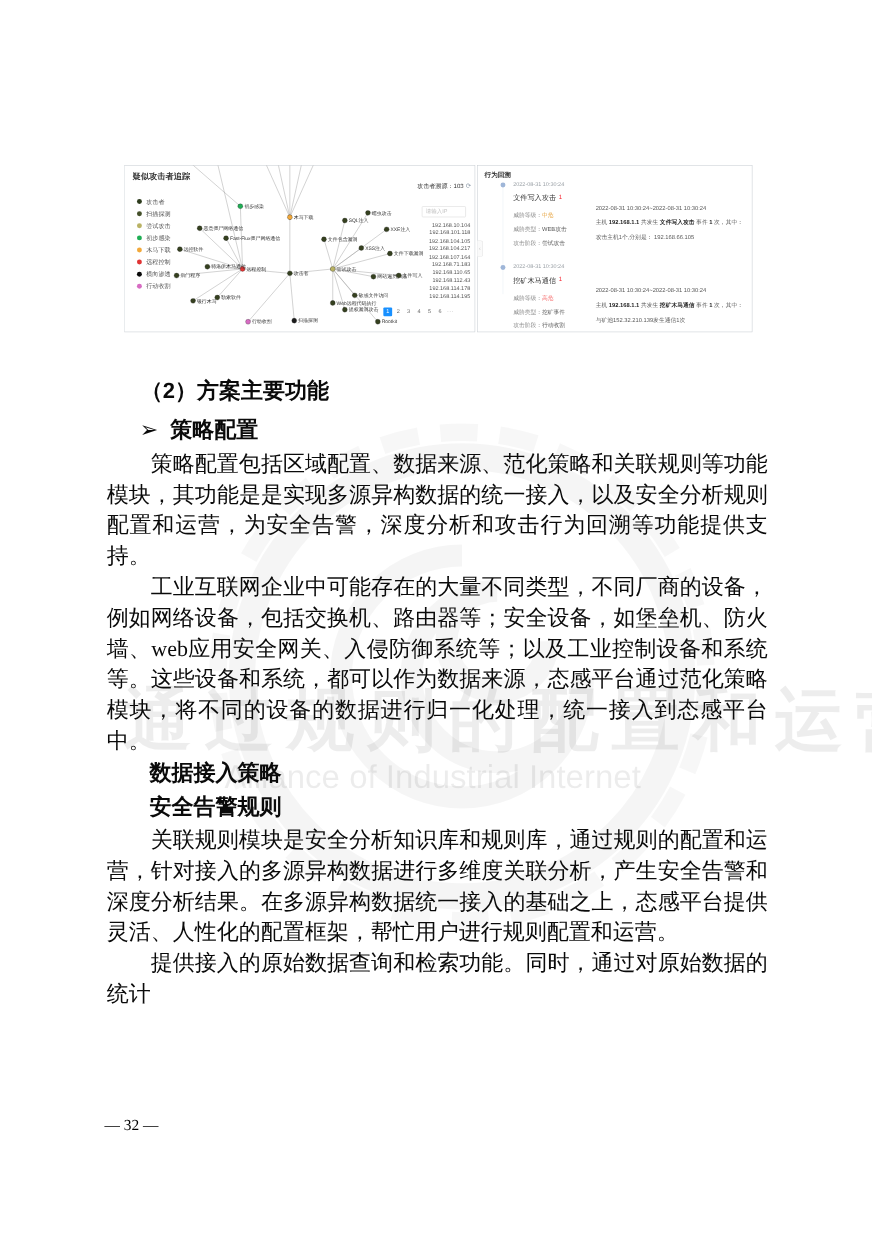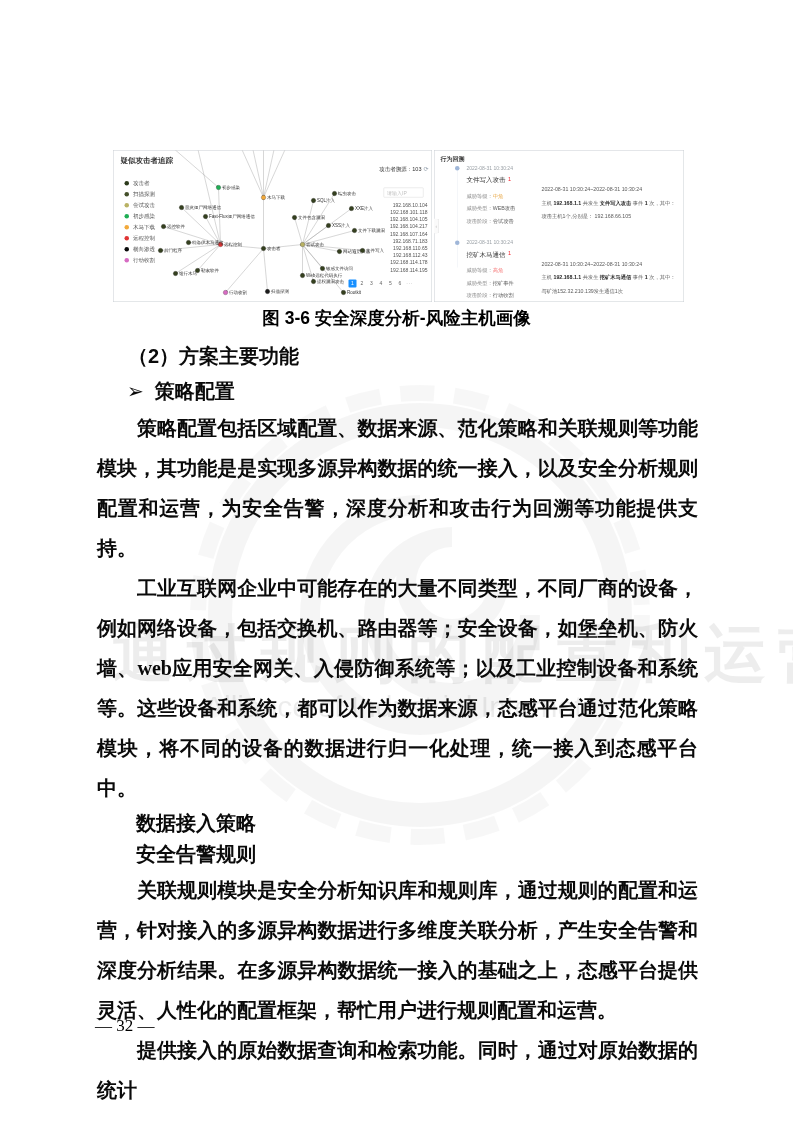--- a/index.html
+++ b/index.html
@@ -58,23 +58,23 @@
   .e-detail .row{margin-bottom:12px;}
   .seg-b{color:#262626;font-weight:bold;}
 
   
   .caption{position:absolute;left:0;top:306px;width:793px;text-align:center;
            font-size:17.5px;font-weight:bold;color:#000;font-family:"Liberation Sans","DejaVu Sans",sans-serif;}
   #content{position:absolute;left:97px;top:338px;width:601px;font-size:20px;color:#0a0a0a;}
   .blk-h1{font-weight:bold;padding-left:31px;line-height:36px;font-family:"Liberation Sans","DejaVu Sans",sans-serif;}
   .blk-h2{font-weight:bold;padding-left:30px;line-height:34px;font-family:Liberation Serif, serif;}
   .blk-h3{font-weight:bold;padding-left:39px;line-height:31px;font-family:"Liberation Sans","DejaVu Sans",sans-serif;}
-  .blk-p{text-indent:2em;text-align:justify;line-height:40px;font-weight:bold;}
+  .blk-p{text-indent:2em;text-align:justify;line-height:28px;}
   .arrow{font-weight:normal;margin-right:6px;}
-  .footer{position:absolute;left:95px;top:1016px;font-size:17px;color:#000;}
+  .footer{position:absolute;left:95px;top:1016px;font-size:14px;color:#000;}
 </style>
 </head>
 <body>
 
 <div class="page">
 
   <div class="wm-layer">
     <svg width="793" height="1122">
       <circle cx="420" cy="615" r="200" fill="none" stroke="rgba(0,0,0,0.04)" stroke-width="24"></circle>
       <circle cx="420" cy="615" r="222" fill="none" stroke="rgba(0,0,0,0.03)" stroke-width="16" stroke-dasharray="34 20"></circle>
@@ -275,21 +275,20 @@
                 <div class="row"><span>主机 </span><span class="seg-b">192.168.1.1</span><span> 共发生 </span><span class="seg-b">挖矿木马通信</span><span> 事件 </span><span class="seg-b">1</span><span> 次，其中：</span></div>
                 <div class="row"><span>与矿池152.32.210.139发生通信1次</span></div>
               </div>
             </div>
           </div>
       </div>
 
     </div>
   </div>
 
-  <div class="caption">图 3-6  安全深度分析-风险主机画像</div>
 
   <div id="content">
       <div class="blk blk-h1">（2）方案主要功能</div>
       <div class="blk blk-h2"><span class="arrow">➢ </span>策略配置</div>
       <div class="blk blk-p">策略配置包括区域配置、数据来源、范化策略和关联规则等功能模块，其功能是是实现多源异构数据的统一接入，以及安全分析规则配置和运营，为安全告警，深度分析和攻击行为回溯等功能提供支持。</div>
       <div class="blk blk-p">工业互联网企业中可能存在的大量不同类型，不同厂商的设备，例如网络设备，包括交换机、路由器等；安全设备，如堡垒机、防火墙、web应用安全网关、入侵防御系统等；以及工业控制设备和系统等。这些设备和系统，都可以作为数据来源，态感平台通过范化策略模块，将不同的设备的数据进行归一化处理，统一接入到态感平台中。</div>
       <div class="blk blk-h3">数据接入策略</div>
       <div class="blk blk-h3">安全告警规则</div>
       <div class="blk blk-p">关联规则模块是安全分析知识库和规则库，通过规则的配置和运营，针对接入的多源异构数据进行多维度关联分析，产生安全告警和深度分析结果。在多源异构数据统一接入的基础之上，态感平台提供灵活、人性化的配置框架，帮忙用户进行规则配置和运营。</div>
       <div class="blk blk-p">提供接入的原始数据查询和检索功能。同时，通过对原始数据的统计</div>

